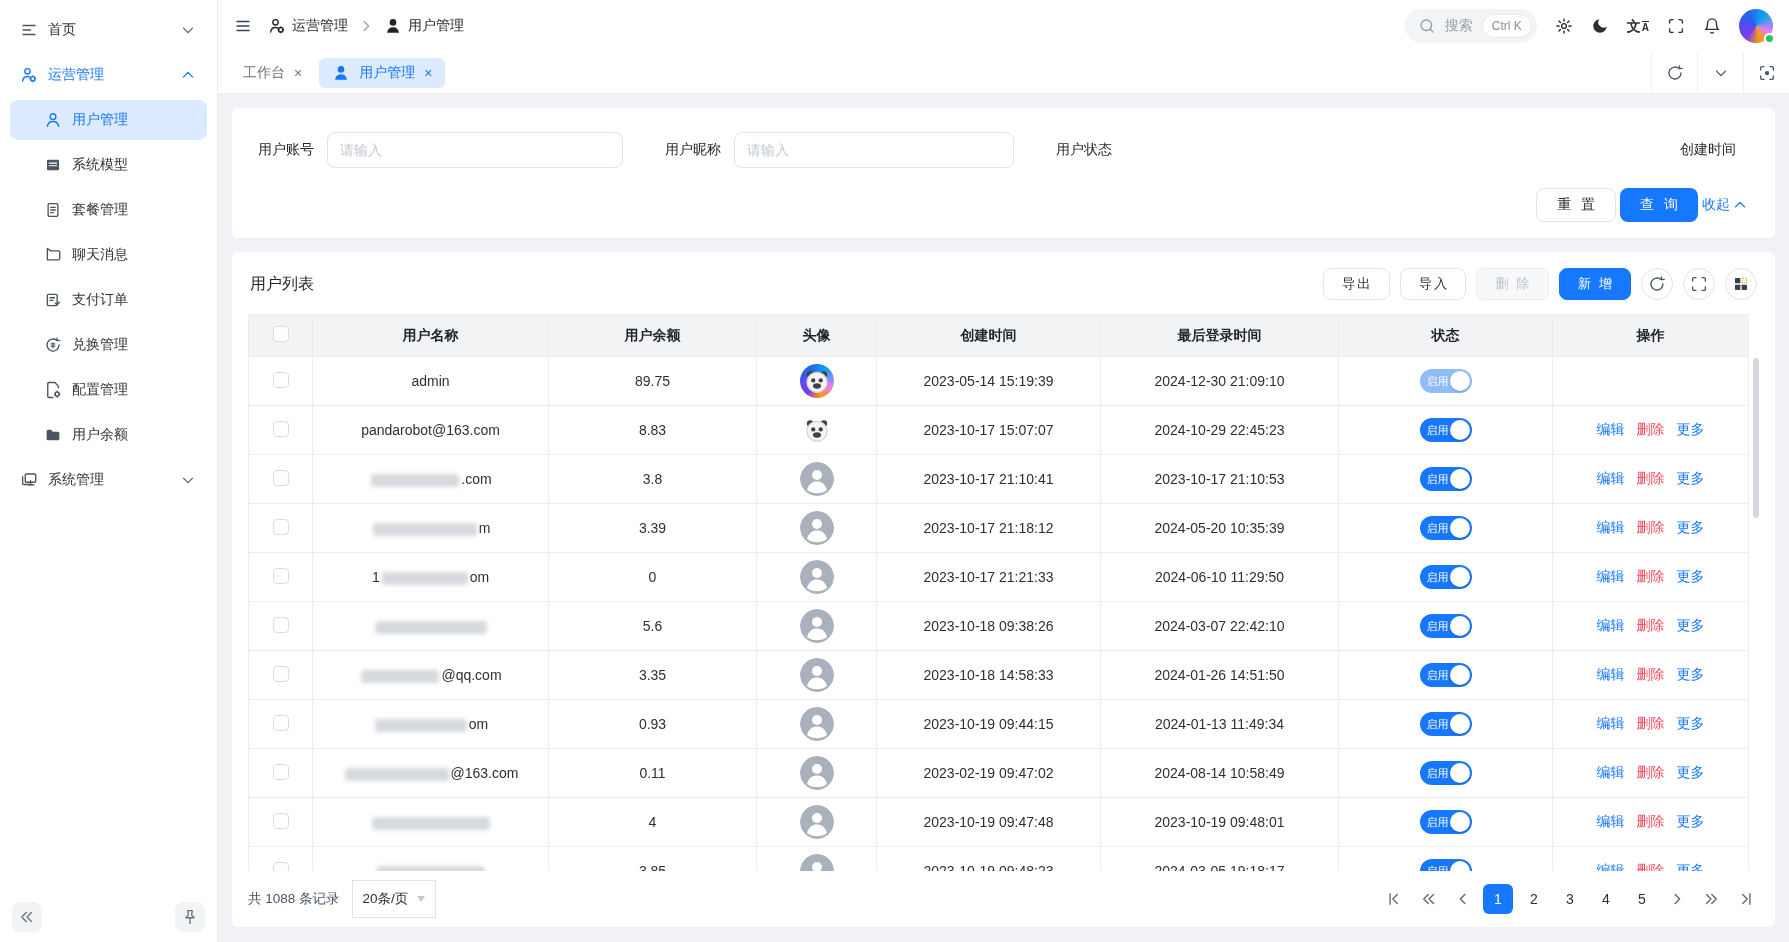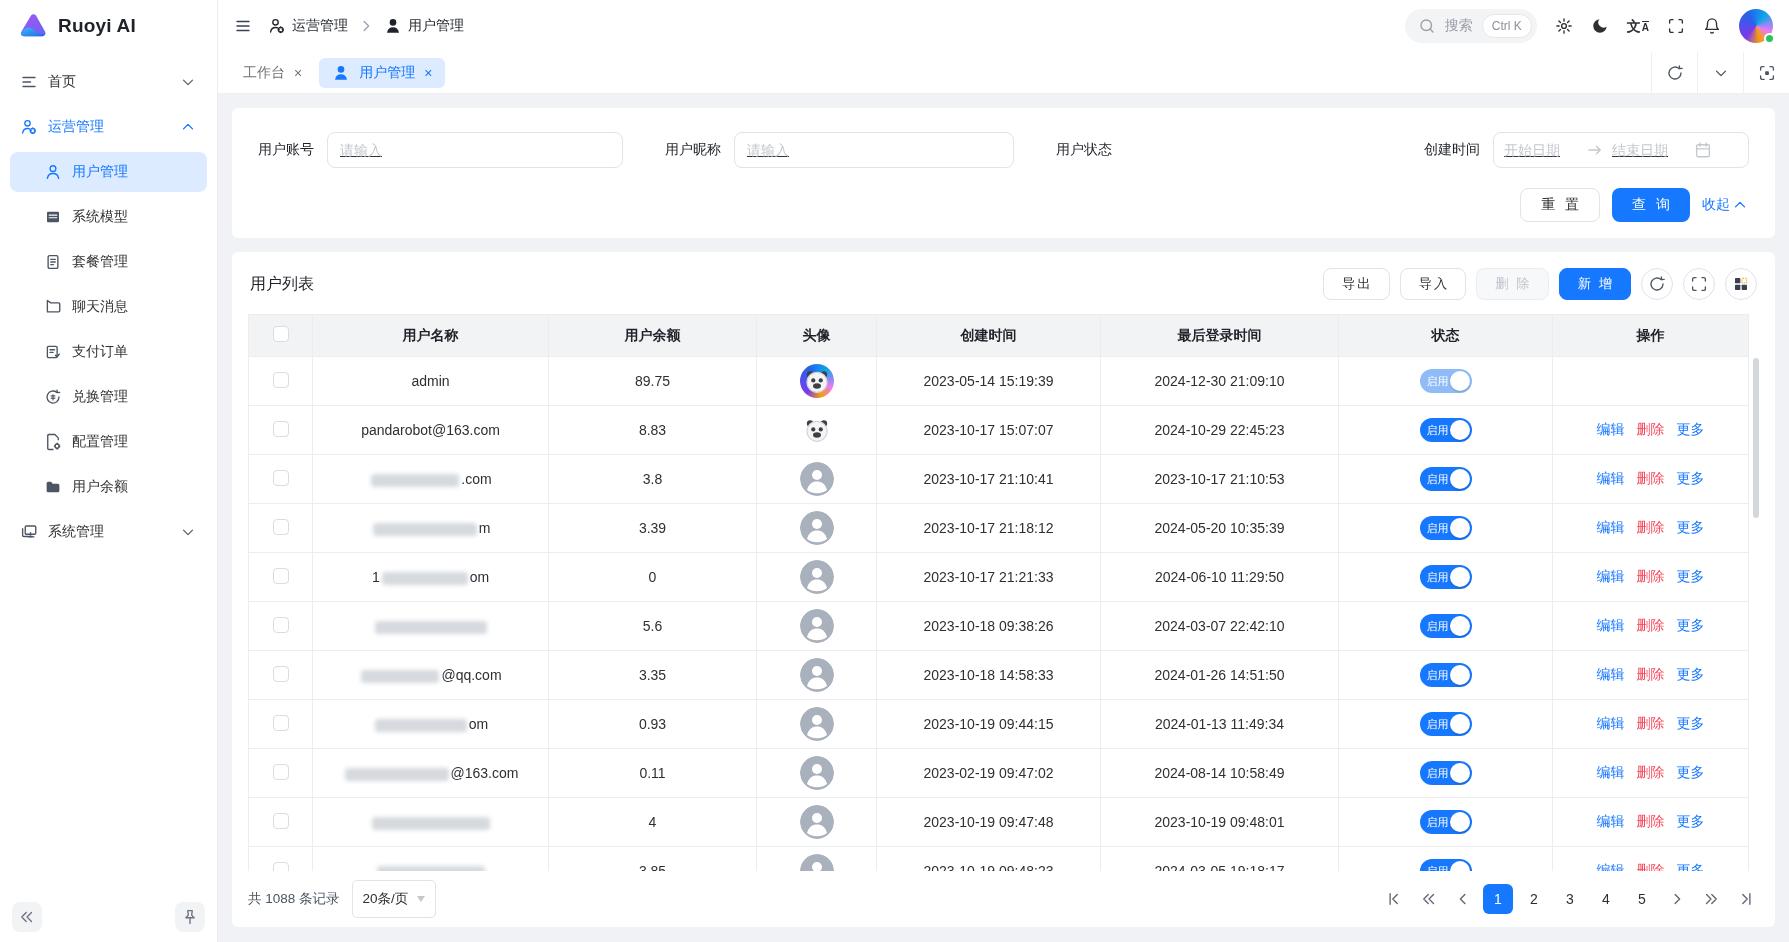--- a/index.html
+++ b/index.html
@@ -52,30 +52,30 @@
 
   
   .content { flex:1; min-height:0; padding:14px 14px 15px; display:flex; flex-direction:column; gap:14px; }
   .card { background:#fff; border-radius:6px; }
 
   .filter-card { padding:24px 26px 16px; flex-shrink:0; }
   .filter-row { display:flex; align-items:center; }
   .ffield { display:flex; align-items:center; margin-right:42px; }
   .ffield:last-child { margin-right:0; margin-left:auto; }
   .flabel { margin-right:13px; white-space:nowrap; color:#1f2329; }
-  .fbox { height:36px; border:1px solid #e0e3e8; border-radius:8px; display:flex; align-items:center; padding:0 12px; background:#fff;text-decoration:underline; }
+  .fbox { height:36px; border:1px solid #e0e3e8; border-radius:8px; display:flex; align-items:center; padding:0 12px; background:#fff; }
   .fbox input { border:none; outline:none; width:100%; font:inherit; color:#333; background:transparent; }
   .fbox input::placeholder, .ph { color:#c3c8cf; }
   .w1 { width:296px; } .w2 { width:280px; } .w3 { width:286px; }
   .fselect { justify-content:space-between; cursor:pointer; }
   .fselect .chev { color:#c3c8cf; }
   .frange { width:256px; padding:0 10px; gap:8px; }
   .frange input { width:74px; }
   .frange .arrow, .frange .cal { color:#c3c8cf; flex-shrink:0; }
-  .filter-actions { display:flex; justify-content:flex-end; align-items:center; gap:12px; margin-top:20px; }
+  .filter-actions { display:flex; justify-content:flex-end; align-items:center; gap:4px; margin-top:20px; }
   .btn { height:34px; padding:0 17px; border-radius:8px; font-size:14px; display:flex; align-items:center; justify-content:center; cursor:pointer; letter-spacing:3px; text-indent:3px; white-space:nowrap; }
   .btn-outline { border:1px solid #e0e3e8; background:#fff; color:#2d2f33; }
   .btn-primary { background:#1677ff; border:none; color:#fff; }
   .collapse-link { color:#1677ff; display:flex; align-items:center; gap:1px; cursor:pointer; }
 
   
   .table-card { flex:1; min-height:0; display:flex; flex-direction:column; padding:12px 16px 0; }
   .card-head { display:flex; align-items:center; margin:4px 2px 14px; }
   .card-title { font-size:16px; color:#1f2329; }
   .toolbar { margin-left:auto; display:flex; align-items:center; gap:10px; }
@@ -98,50 +98,31 @@
   .toggle .tg-label { color:#fff; font-size:11px; margin-left:7px; }
   .toggle .knob { position:absolute; right:2px; top:2px; width:20px; height:20px; border-radius:50%; background:#fff; box-shadow:0 1px 2px rgba(0,0,0,.2); }
   .toggle.light { background:#8fbcf7; }
   .act-link { cursor:pointer; margin:0 6px; white-space:nowrap; }
   .act-edit, .act-more { color:#1677ff; }
   .act-del { color:#f5475a; }
   .vscroll { position:absolute; right:0; top:44px; width:6px; height:160px; border-radius:3px; background:#d4d7dc; cursor:pointer; }
 
   .card-foot { height:56px; display:flex; align-items:center; flex-shrink:0; }
   .total-text { color:#4b5563; font-size:13.5px; }
-  .size-select { height:30px; border:1px solid #e0e3e8; border-radius:5px; margin-left:12px; padding:18px 10px; display:flex; align-items:center; gap:9px; font-size:13.5px; color:#2d2f33; cursor:pointer; }
+  .size-select { height:30px; border:1px solid #e0e3e8; border-radius:0; margin-left:12px; padding:18px 10px; display:flex; align-items:center; gap:9px; font-size:13.5px; color:#2d2f33; cursor:pointer; }
   .tri { width:0; height:0; border-left:4.5px solid transparent; border-right:4.5px solid transparent; border-top:6px solid #c3c8cf; }
   .pager { margin-left:auto; display:flex; align-items:center; gap:6px; }
   .pg-nav { width:28px; height:28px; display:flex; align-items:center; justify-content:center; color:#5f6672; cursor:pointer; }
   .pg-num { min-width:30px; height:30px; border-radius:6px; display:flex; align-items:center; justify-content:center; color:#2d2f33; cursor:pointer; padding:0 4px; }
   .pg-num.active { background:#1677ff; color:#fff; }
 </style>
 </head>
 <body>
 
 <aside class="sidebar">
-  <div class="logo-row">
-    <span>
-      <svg width="30" height="30" viewBox="0 0 30 30">
-        <defs>
-          <linearGradient id="lg1" x1="0" y1="0" x2="1" y2="1">
-            <stop offset="0" stop-color="#a855f7"></stop>
-              <stop offset="1" stop-color="#6366f1"></stop>
-          </linearGradient>
-          <linearGradient id="lg2" x1="0" y1="0" x2="1" y2="1">
-            <stop offset="0" stop-color="#38bdf8"></stop>
-              <stop offset="1" stop-color="#2563eb"></stop>
-          </linearGradient>
-        </defs>
-        <path d="M13 4.5 a3 3 0 0 1 5 0 L27 20.5 a3 3 0 0 1-2.5 4.7 H6 a3 3 0 0 1-2.5-4.7 z" fill="url(#lg1)"></path>
-        <path d="M3 22 Q10 12 17 20 Q22 25 27 22.5 a3 3 0 0 1-2.6 2.7 H6 A3 3 0 0 1 3 22z" fill="url(#lg2)"></path>
-      </svg>
-    </span>
-    <span class="logo-text">Ruoyi AI</span>
-  </div>
   <nav class="menu" id="sidebar-menu">
       <div class="menu-item">
         <span class="mi-icon">
           <svg width="18" height="18" viewBox="0 0 24 24" fill="none" stroke="currentColor" stroke-width="1.8" stroke-linecap="round" stroke-linejoin="round">
             <path d="M4 6h16M4 12h10M4 18h16"></path>
           </svg>
         </span>
                  <span>首页</span>
                  <span class="chev">
           <svg width="18" height="18" viewBox="0 0 24 24" fill="none" stroke="currentColor" stroke-width="1.8" stroke-linecap="round" stroke-linejoin="round">
@@ -397,35 +378,20 @@
           <span class="flabel">用户昵称</span>
           <label class="fbox w2">
               <input placeholder="请输入" style="">
             </label>
         </div>
         <div class="ffield">
           <span class="flabel">用户状态</span>
         </div>
         <div class="ffield">
           <span class="flabel">创建时间</span>
-          <div class="fbox frange">
-            <input placeholder="开始日期" style="">
-            <span class="arrow">
-                <svg width="18" height="18" viewBox="0 0 24 24" fill="none" stroke="currentColor" stroke-width="1.8" stroke-linecap="round" stroke-linejoin="round">
-                  <path d="M4 12h15M14 7l5 5-5 5"></path>
-                </svg>
-              </span>
-            <input placeholder="结束日期" style="">
-            <span class="cal">
-                <svg width="18" height="18" viewBox="0 0 24 24" fill="none" stroke="currentColor" stroke-width="1.8" stroke-linecap="round" stroke-linejoin="round">
-                  <rect x="3.5" y="5" width="17" height="16" rx="2"></rect>
-                  <path d="M8 2.5V7M16 2.5V7M3.5 10.5h17"></path>
-                </svg>
-              </span>
-          </div>
         </div>
       </div>
       <div class="filter-actions">
         <button class="btn btn-outline">重 置</button>
         <button class="btn btn-primary">查 询</button>
         <span class="collapse-link">
           <span>收起</span>
           <span>
               <svg width="18" height="18" viewBox="0 0 24 24" fill="none" stroke="currentColor" stroke-width="1.8" stroke-linecap="round" stroke-linejoin="round">
                 <path d="M6 14.5l6-6 6 6"></path>

